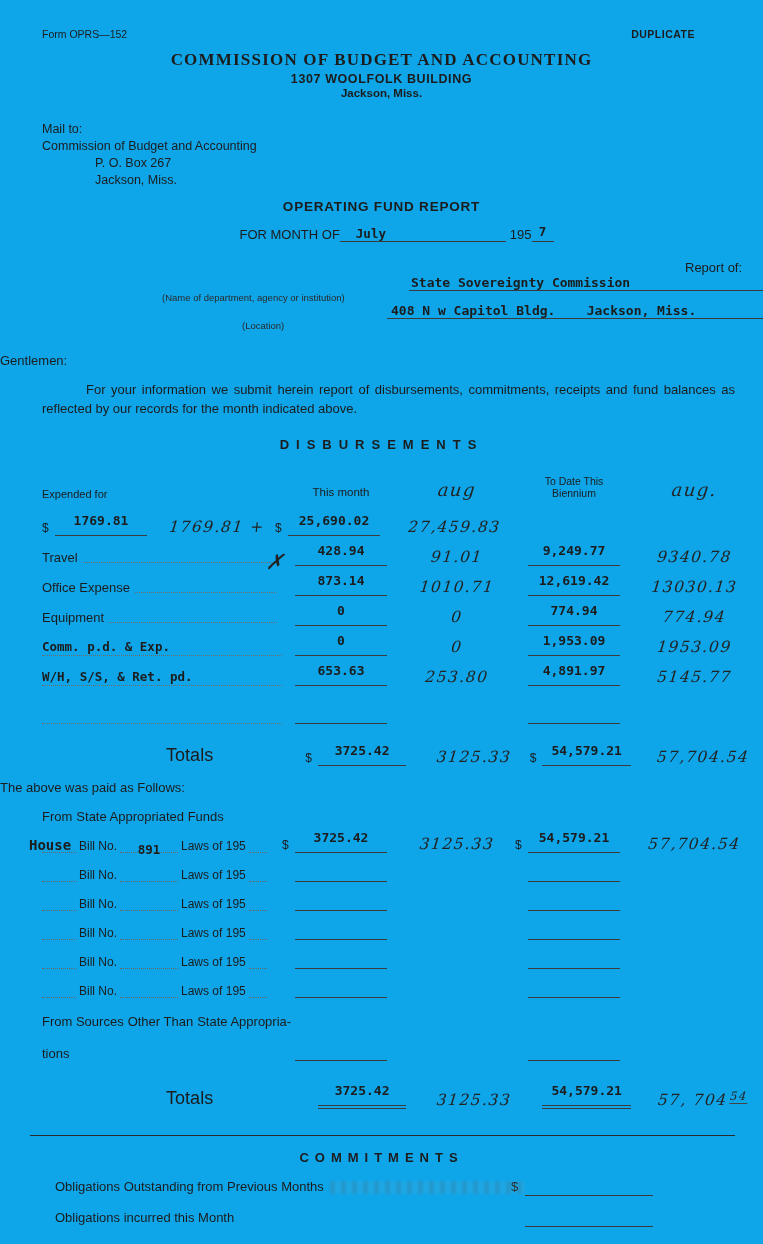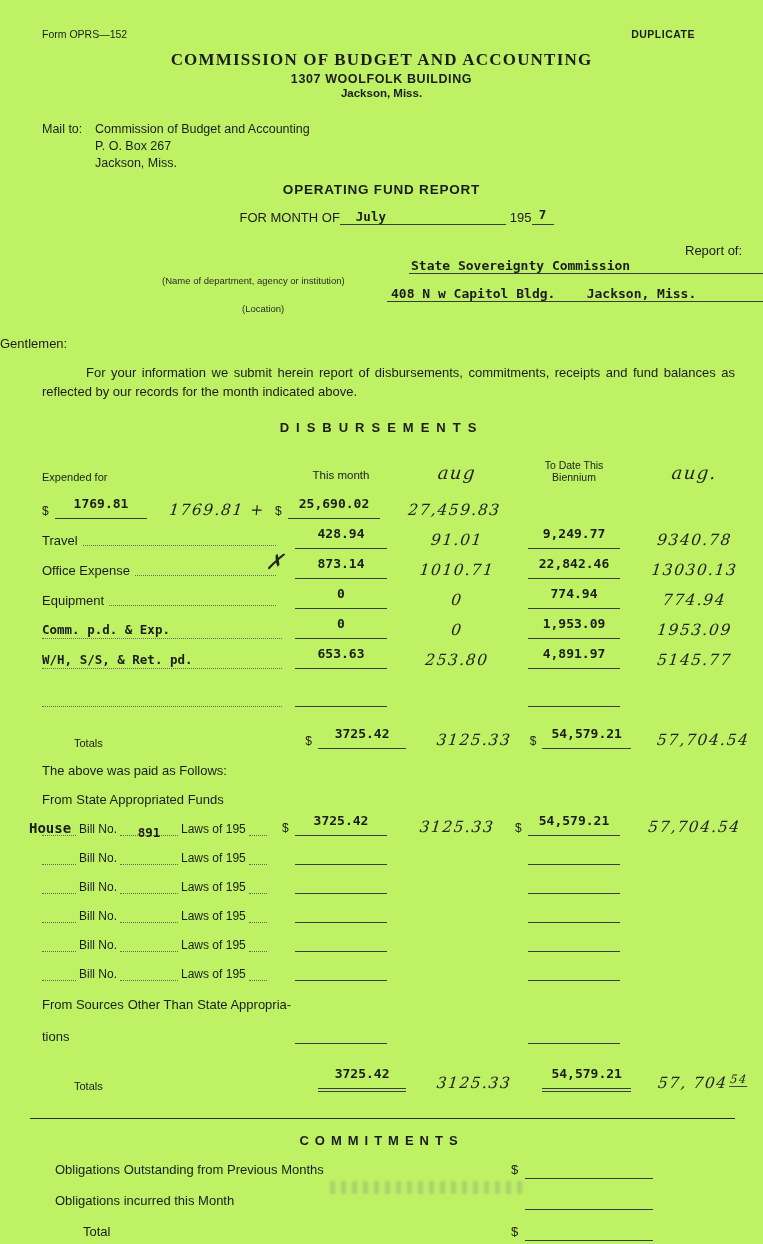--- a/index.html
+++ b/index.html
@@ -1,34 +1,34 @@
 <!DOCTYPE html>
 <html><head>
 <meta charset="utf-8">
 <style>
   html,body{margin:0;padding:0;}
   body{width:763px;height:1244px;background:#e9e7e2;font-family:"Liberation Sans",sans-serif;color:#1c1c1c;}
-  .page{position:relative;width:763px;height:1244px;background:#bef264;overflow:hidden;}
+  .page{position:relative;width:763px;height:1244px;background:#0ea5e9;overflow:hidden;}
   .b{font-weight:400;}
   .mono{font-family:"DejaVu Sans Mono",monospace;font-weight:700;}
   .hw{font-family:"DejaVu Serif",serif;font-style:italic;letter-spacing:1.5px;color:#222;display:inline-block;transform:skewX(-6deg);}
 
   
   .topbar{display:flex;justify-content:space-between;align-items:flex-start;padding:28px 68px 0 42px;font-size:10.5px;}
   .dup{font-weight:700;letter-spacing:.5px;}
 
   
   .lh{margin-top:10px;text-align:center;}
   .lh-title{font-family:"Liberation Serif",serif;font-weight:700;font-size:17px;letter-spacing:1.2px;}
   .lh-2{font-weight:700;font-size:12.5px;letter-spacing:.6px;margin-top:2px;}
   .lh-3{font-weight:700;font-size:11.5px;margin-top:1px;}
 
   
   .mail{padding-left:42px;margin-top:22px;font-size:12.5px;line-height:1.35;}
-  .mail-row{display:flex;}
+  .mail-row{display:flex;flex-direction:column;}
   .mail-label{width:53px;}
   .mail-ind{padding-left:53px;}
 
   .ofr{text-align:center;font-weight:700;font-size:13.5px;letter-spacing:.8px;margin-top:10px;}
 
   .monthline{display:flex;align-items:flex-end;justify-content:center;margin-top:12px;font-size:13px;padding-left:30px;}
   .mblank{width:150px;border-bottom:1.3px solid #3a3a3a;padding-left:16px;}
   .mblank .mono{font-size:12.5px;}
   .ylabel{margin-left:4px;}
   .yblank{width:22px;border-bottom:1.3px solid #3a3a3a;text-align:center;}
@@ -67,23 +67,23 @@
   .dlabel .mono{font-size:12.5px;}
   .leader{flex:1;border-bottom:1.5px dotted #6b6b6b;margin:0 6px 3px 5px;height:2px;}
   .dlabel.filled{border-bottom:1.4px dotted #6b6b6b;}
   .dol{width:13px;font-size:12px;padding-bottom:1px;}
   .cellu{width:92px;border-bottom:1.3px solid #3c3c3c;text-align:center;font-size:13px;padding-bottom:7px;white-space:nowrap;}
   .hwc{width:108px;text-align:center;font-size:15.5px;white-space:nowrap;}
   .hwc2{width:125px;text-align:center;font-size:15.5px;white-space:nowrap;}
   .sp1{width:16px;}.sp2{width:4px;}.sp3{width:12px;}
   .drow.blankrow{margin-top:8px;}
   .drow.totalsrow{margin-top:10px;height:32px;}
-  .totlabel{width:240px;padding-left:32px;font-size:11px;}
-
-  .paid-intro{padding-left:42px;margin-top:14px;font-size:13px;}
+  .totlabel{width:240px;padding-left:32px;font-size:18px;text-align:center;}
+
+  .paid-intro{margin-top:14px;font-size:13px;}
   .fsa{padding-left:42px;margin-top:14px;font-size:13px;}
   .fsa span{margin-right:4px;}
 
   .brow{display:flex;align-items:flex-end;padding-left:42px;height:29px;font-size:12px;}
   .bl{width:240px;display:flex;align-items:flex-end;}
   .bblank{border-bottom:1.3px dotted #666;height:12px;}
   .bb1{width:34px;position:relative;}
   .bb1 .mono{position:absolute;left:-13px;bottom:-1px;font-size:14px;white-space:nowrap;}
   .btxt{padding:0 3px 0 3px;white-space:nowrap;}
   .bb2{width:58px;text-align:center;}
@@ -211,21 +211,21 @@
     <span class="dlabel">
         <span class="txt">Office Expense</span>
         <span class="leader"></span>
       </span>
     <span class="dol"></span>
     <span class="cellu mono">873.14</span>
     <span class="sp1"></span>
     <span class="hwc hw">1010.71</span>
     <span class="sp2"></span>
       <span class="dol"></span>
-    <span class="cellu mono">22,842.46</span>
+    <span class="cellu mono">12,619.42</span>
     <span class="sp3"></span>
     <span class="hwc2 hw">13030.13</span>
   </div>
 
   <div class="drow">
     <span class="dlabel">
         <span class="txt">Equipment</span>
         <span class="leader"></span>
       </span>
     <span class="dol"></span>

